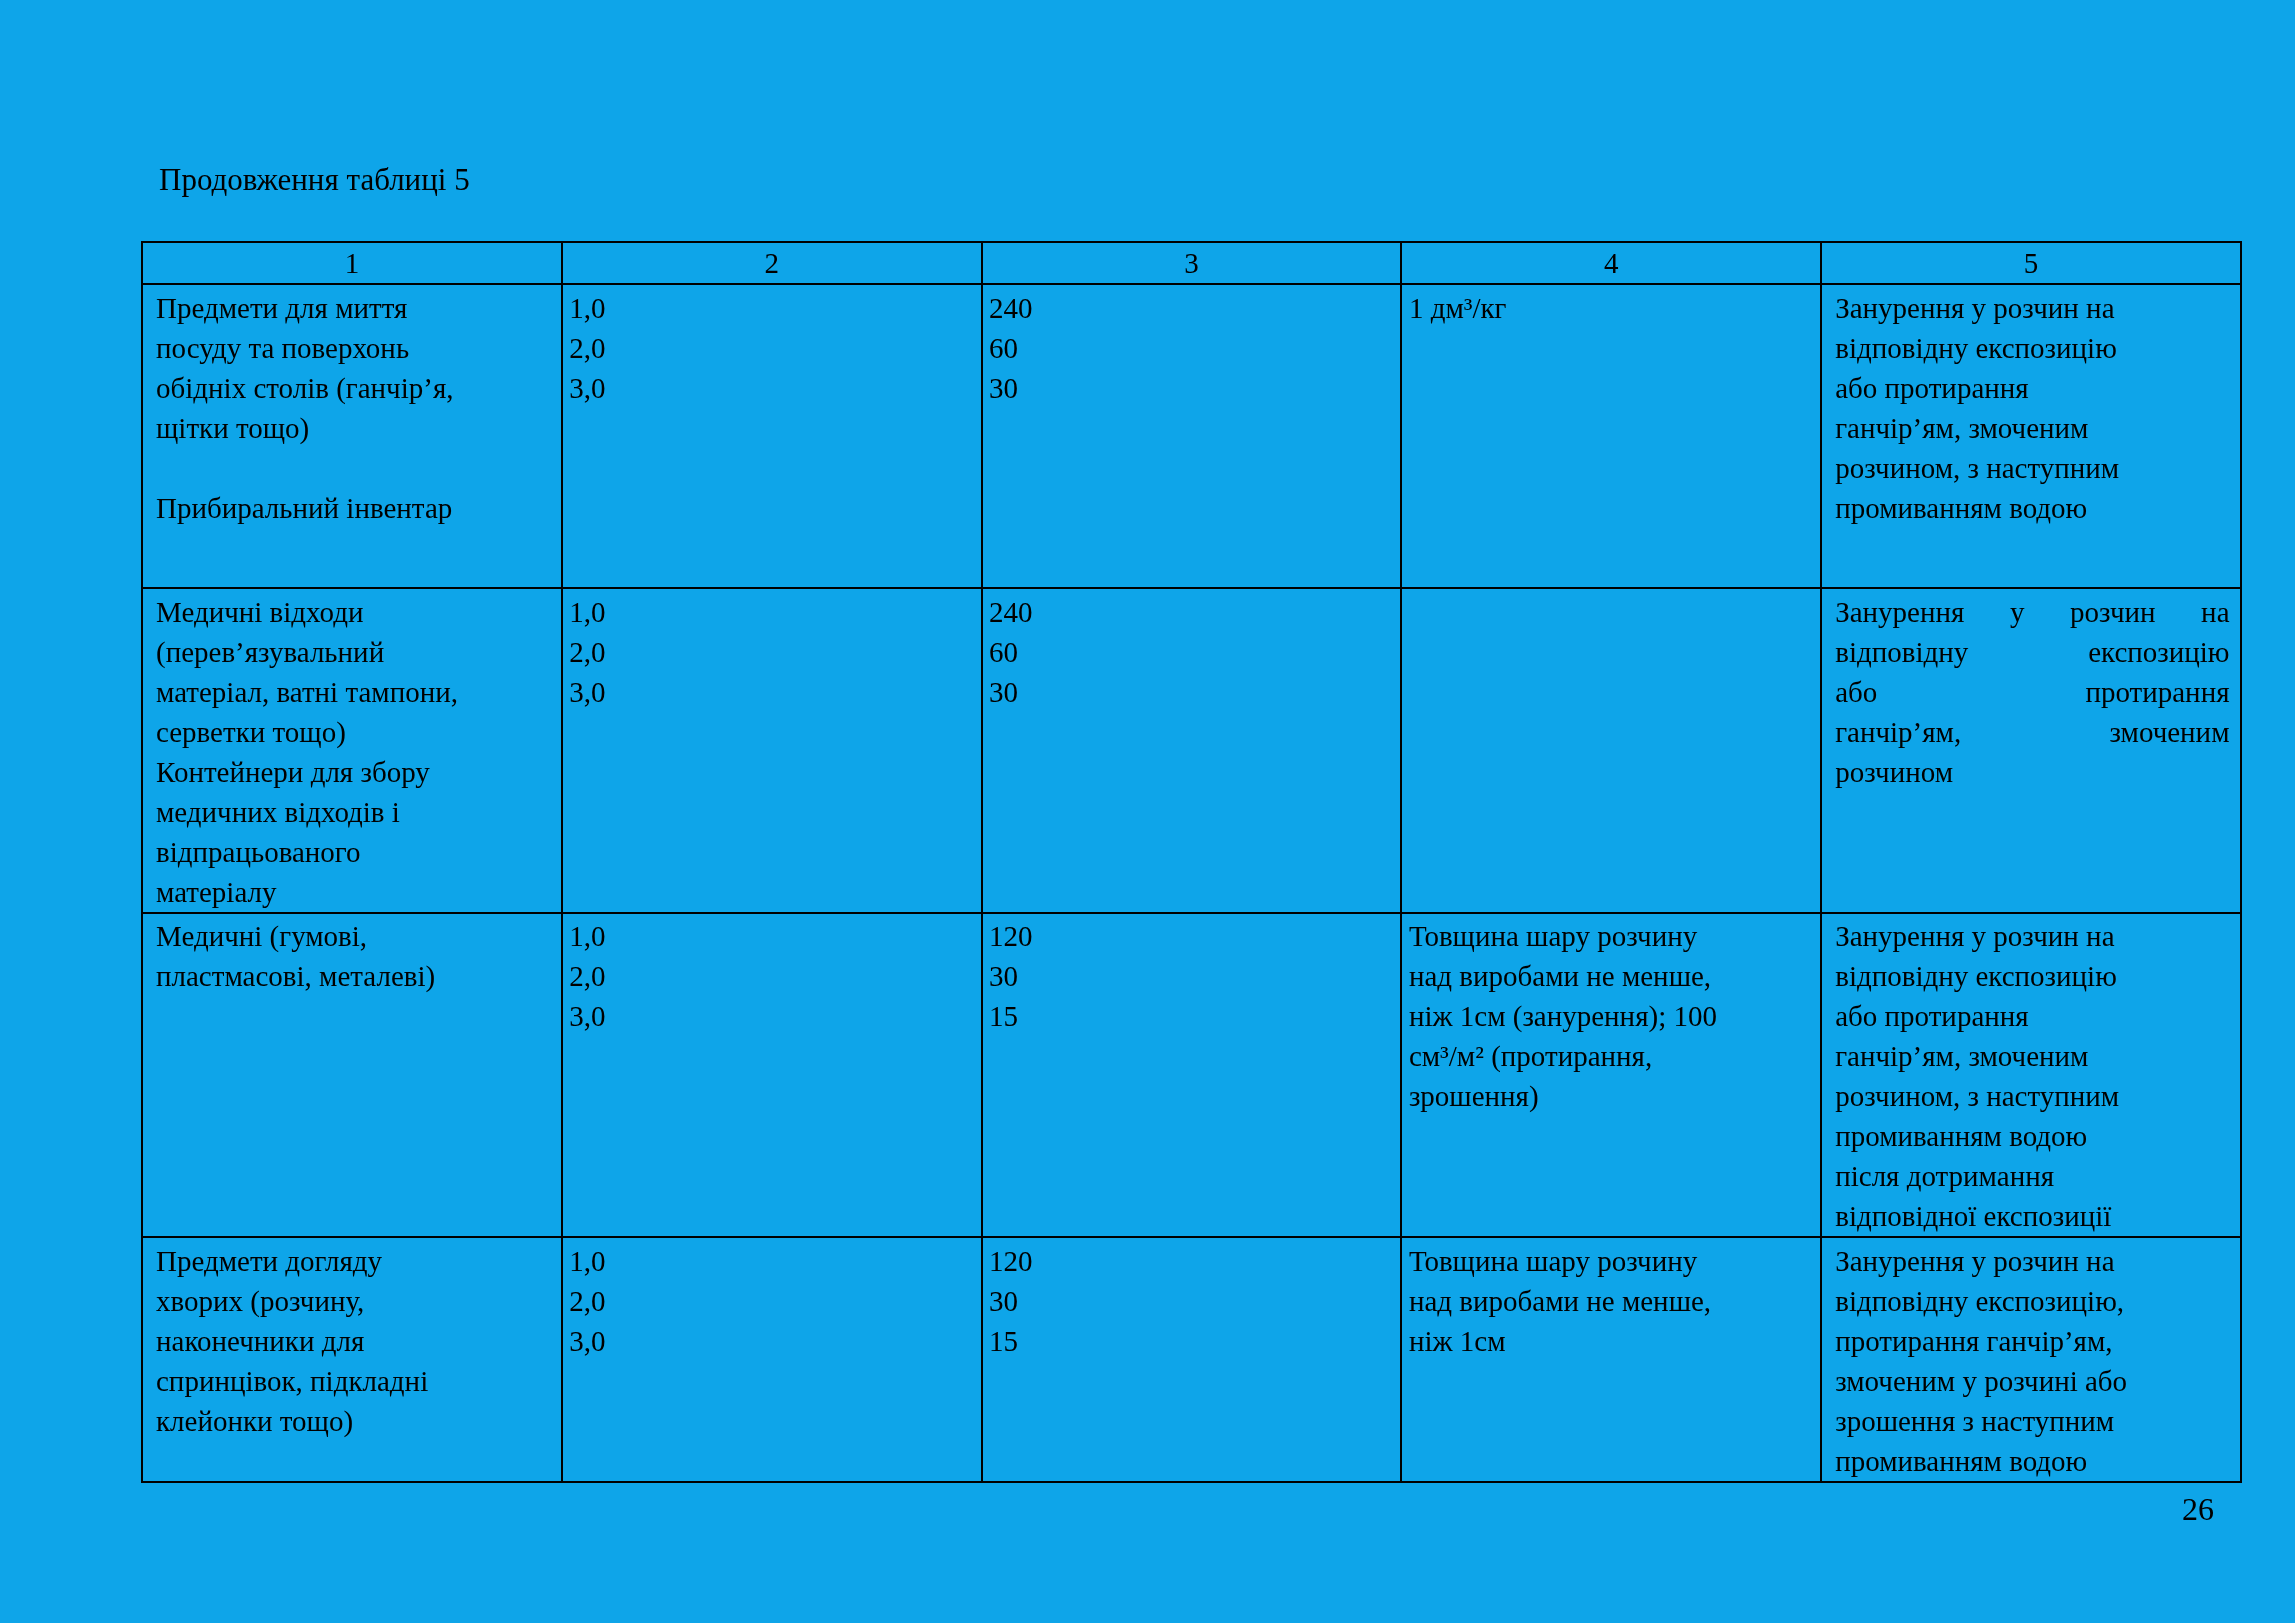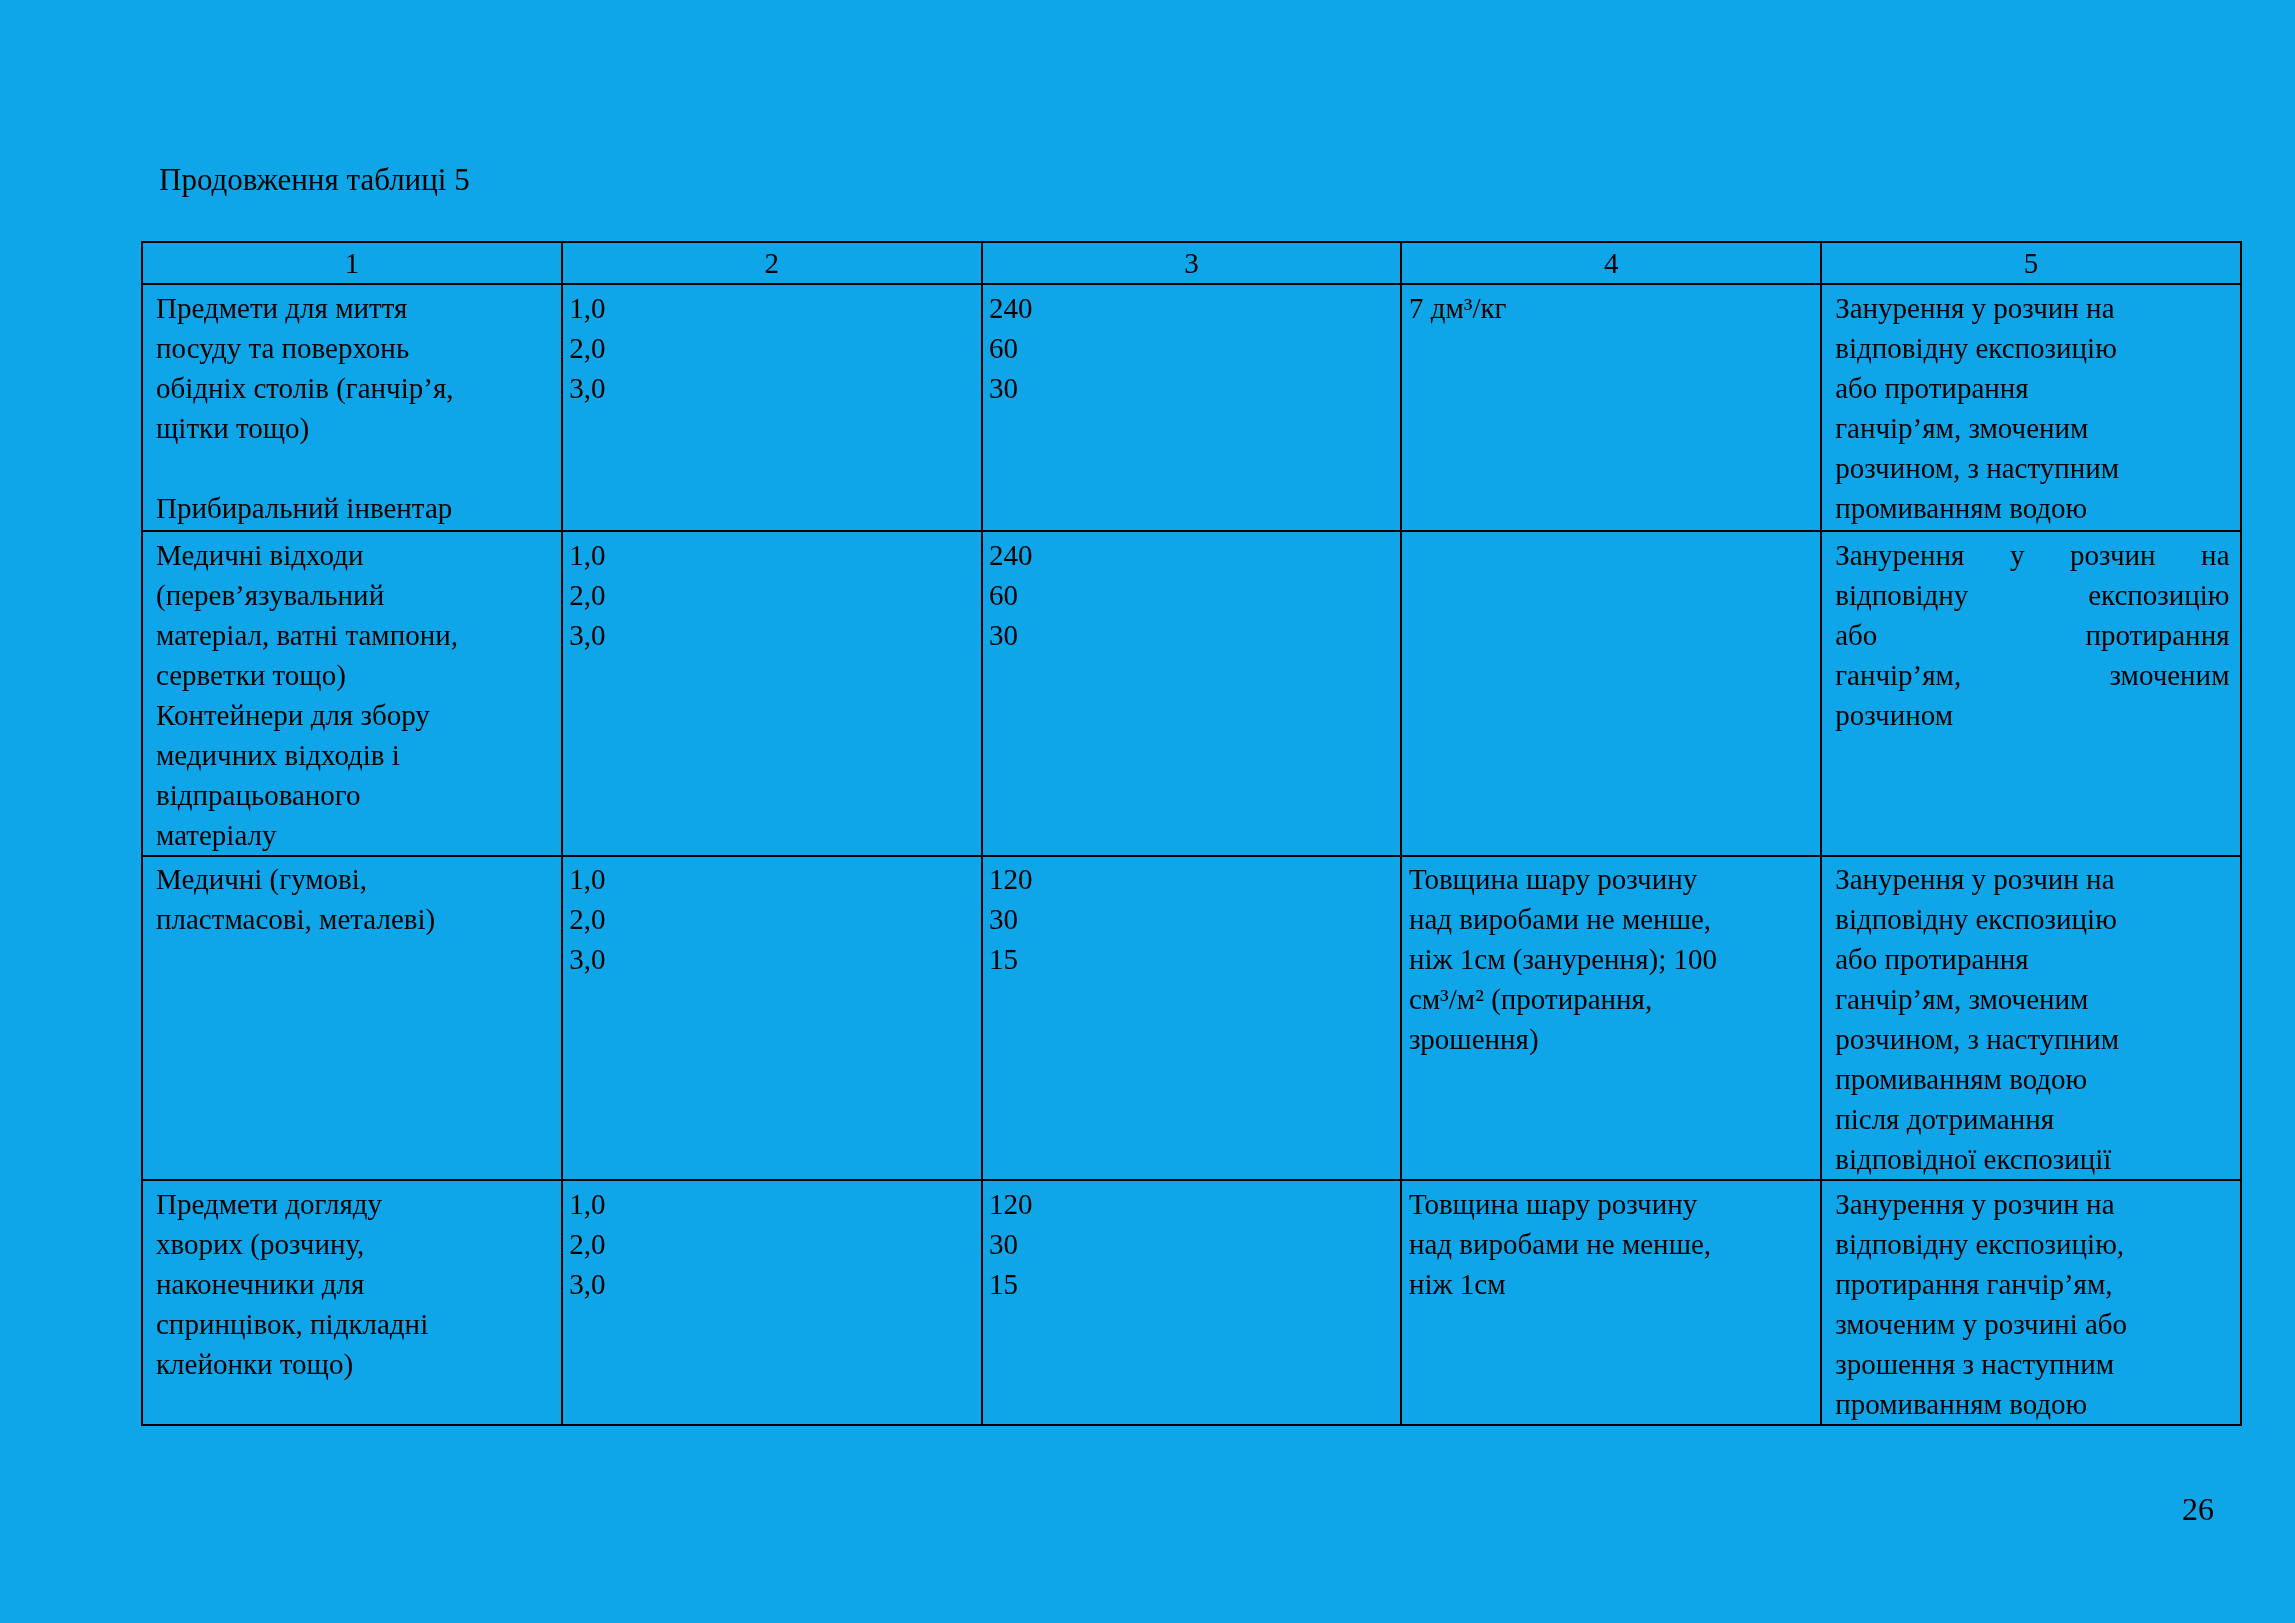--- a/index.html
+++ b/index.html
@@ -39,21 +39,21 @@
   .data-table thead tr { height: 41px; }
   .data-table thead th {
     text-align: center;
     vertical-align: middle;
     padding: 0;
   }
   .data-table tbody td {
     vertical-align: top;
     padding: 2.6px 10.5px 0 13px;
   }
-  .r1 { height: 247px; border-radius: 20px; }
+  .r1 { height: 304px; border-radius: 20px; }
   .r2 { height: 318px; }
   .r3 { height: 324px; }
   .r4 { height: 244px; }
   .c-left   { text-align: left;   white-space: pre-line; }
   .c-center { text-align: left; white-space: pre-line; padding-left: 6.5px !important; padding-right: 6.5px !important; }
   .c-just   { text-align: justify; text-align-last: justify; white-space: pre-line; }
   .page-number {
     position: absolute;
     left: 2182px;
     top: 1493px;
@@ -85,21 +85,21 @@
 обідніх столів (ганчір’я,
 щітки тощо)
 
 Прибиральний інвентар</td>
         <td class="c-center">1,0
 2,0
 3,0</td>
         <td class="c-center">240
 60
 30</td>
-        <td class="c-center">7 дм³/кг</td>
+        <td class="c-center">1 дм³/кг</td>
         <td class="c-left">Занурення у розчин на
 відповідну експозицію
 або протирання
 ганчір’ям, змоченим
 розчином, з наступним
 промиванням водою</td>
       </tr>
       <tr class="r2">
         <td class="c-left">Медичні відходи
 (перев’язувальний

